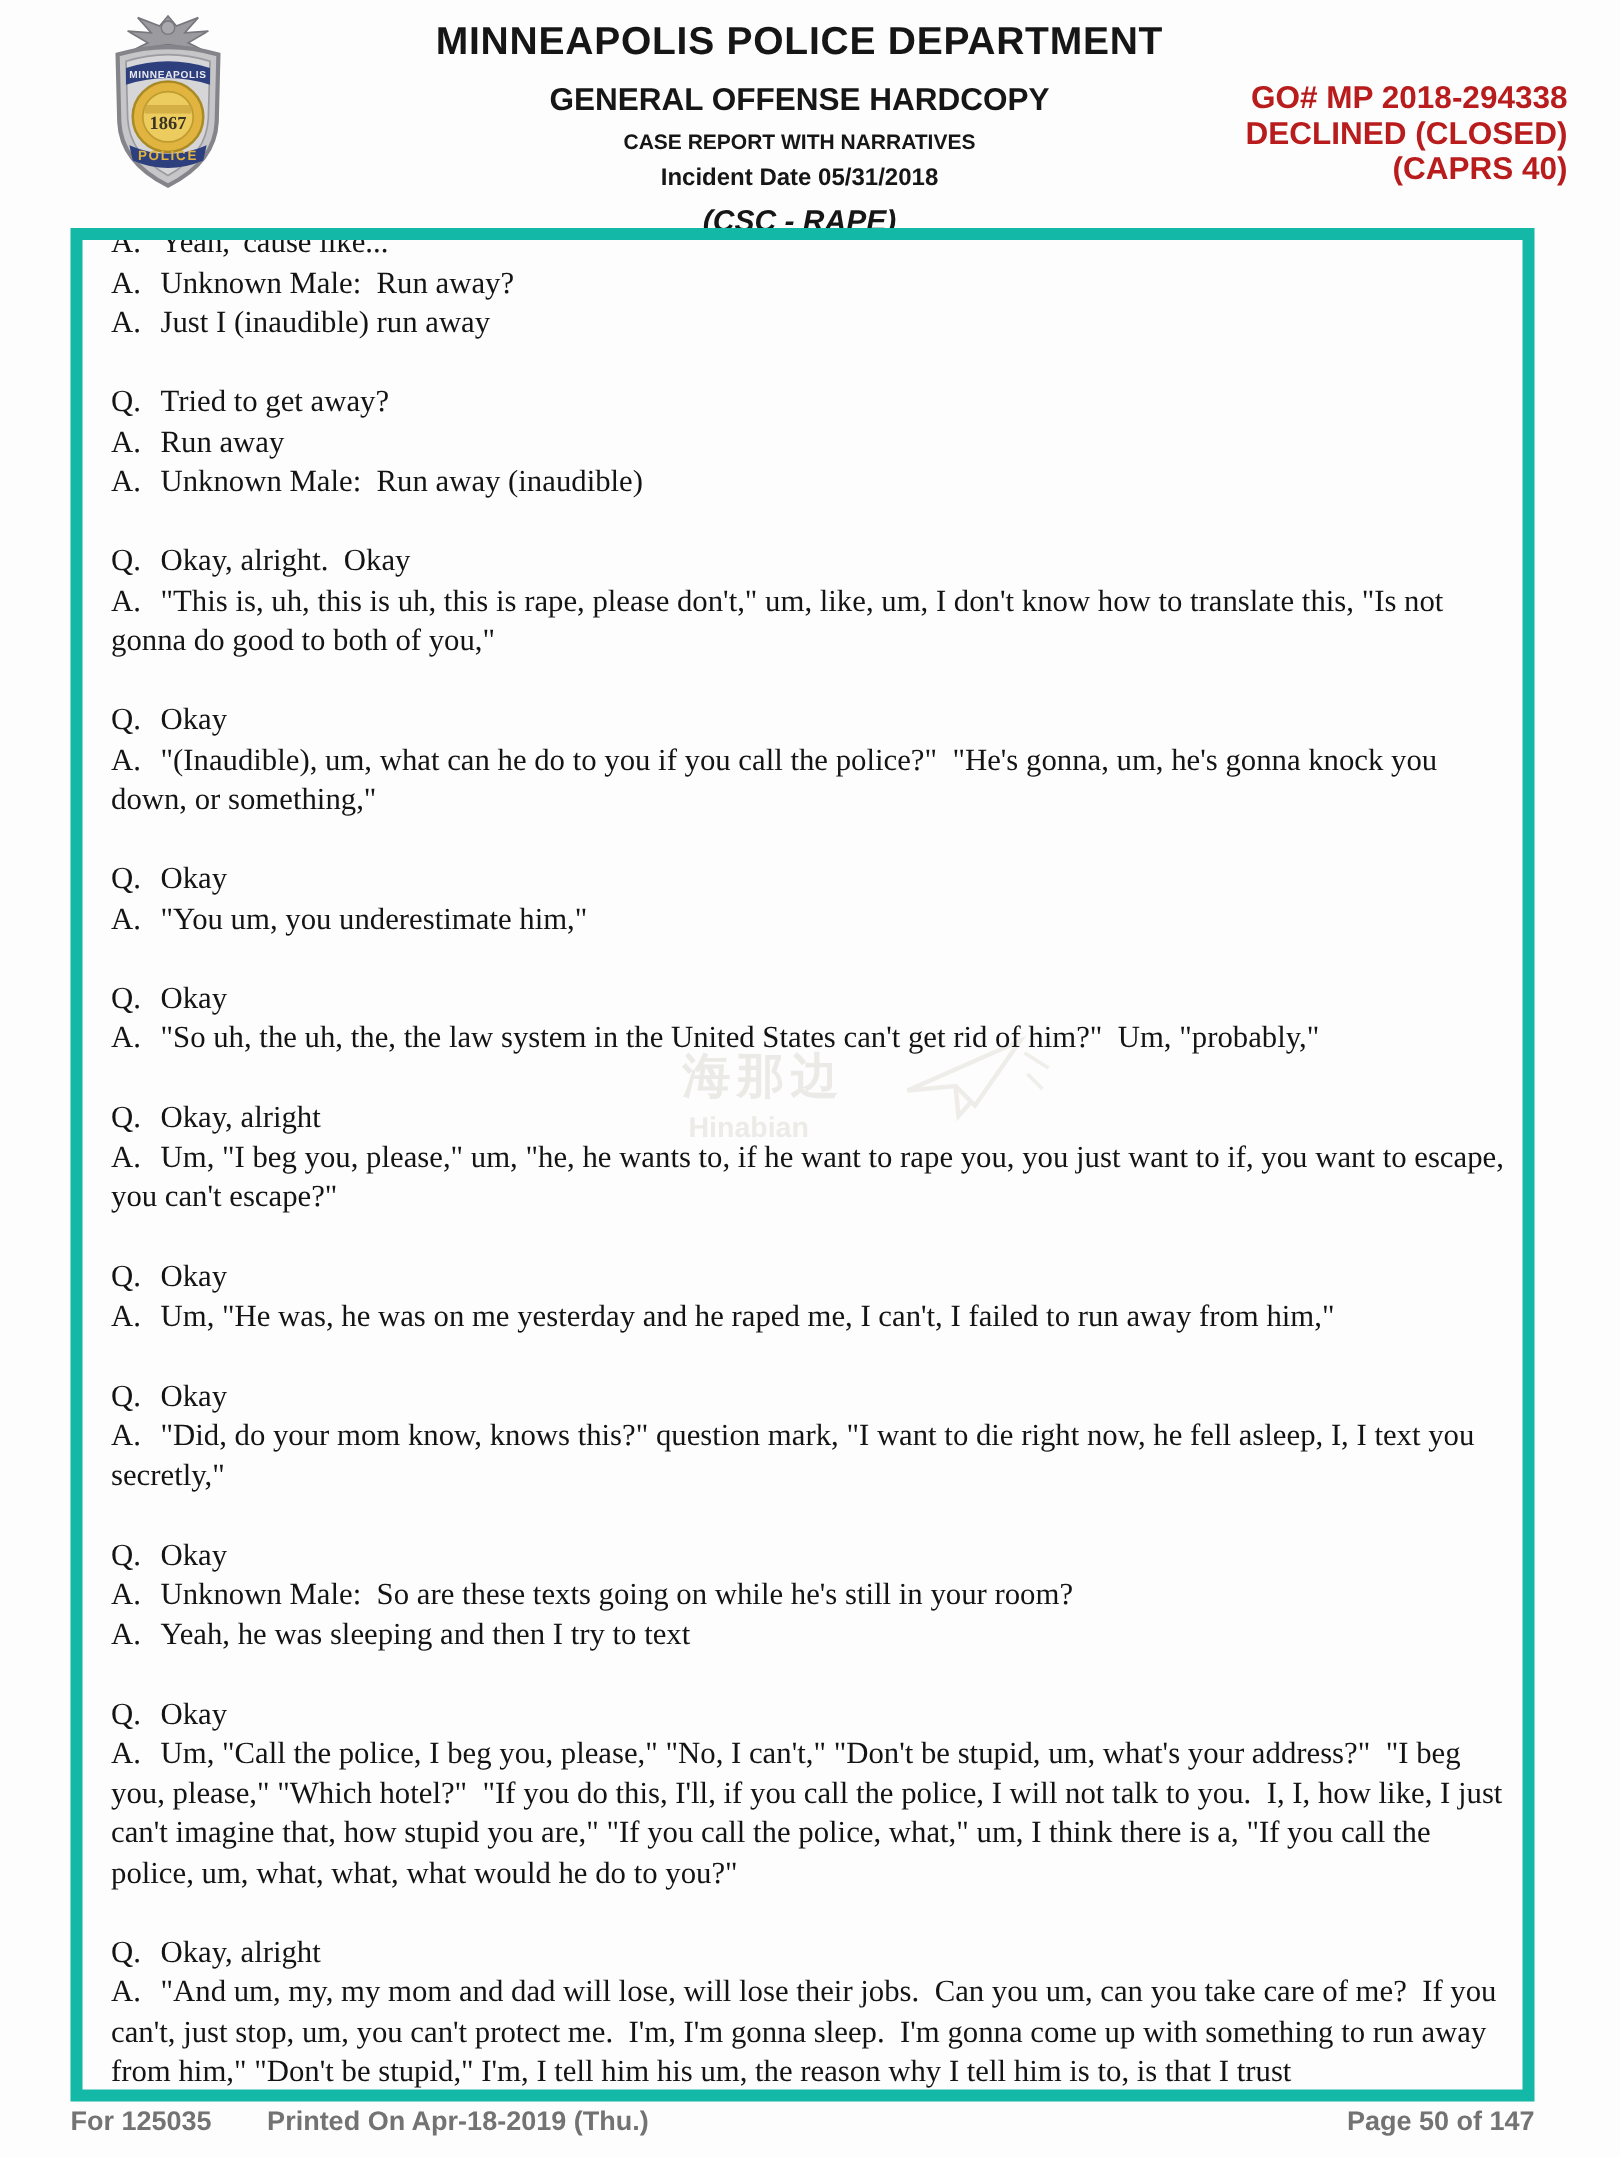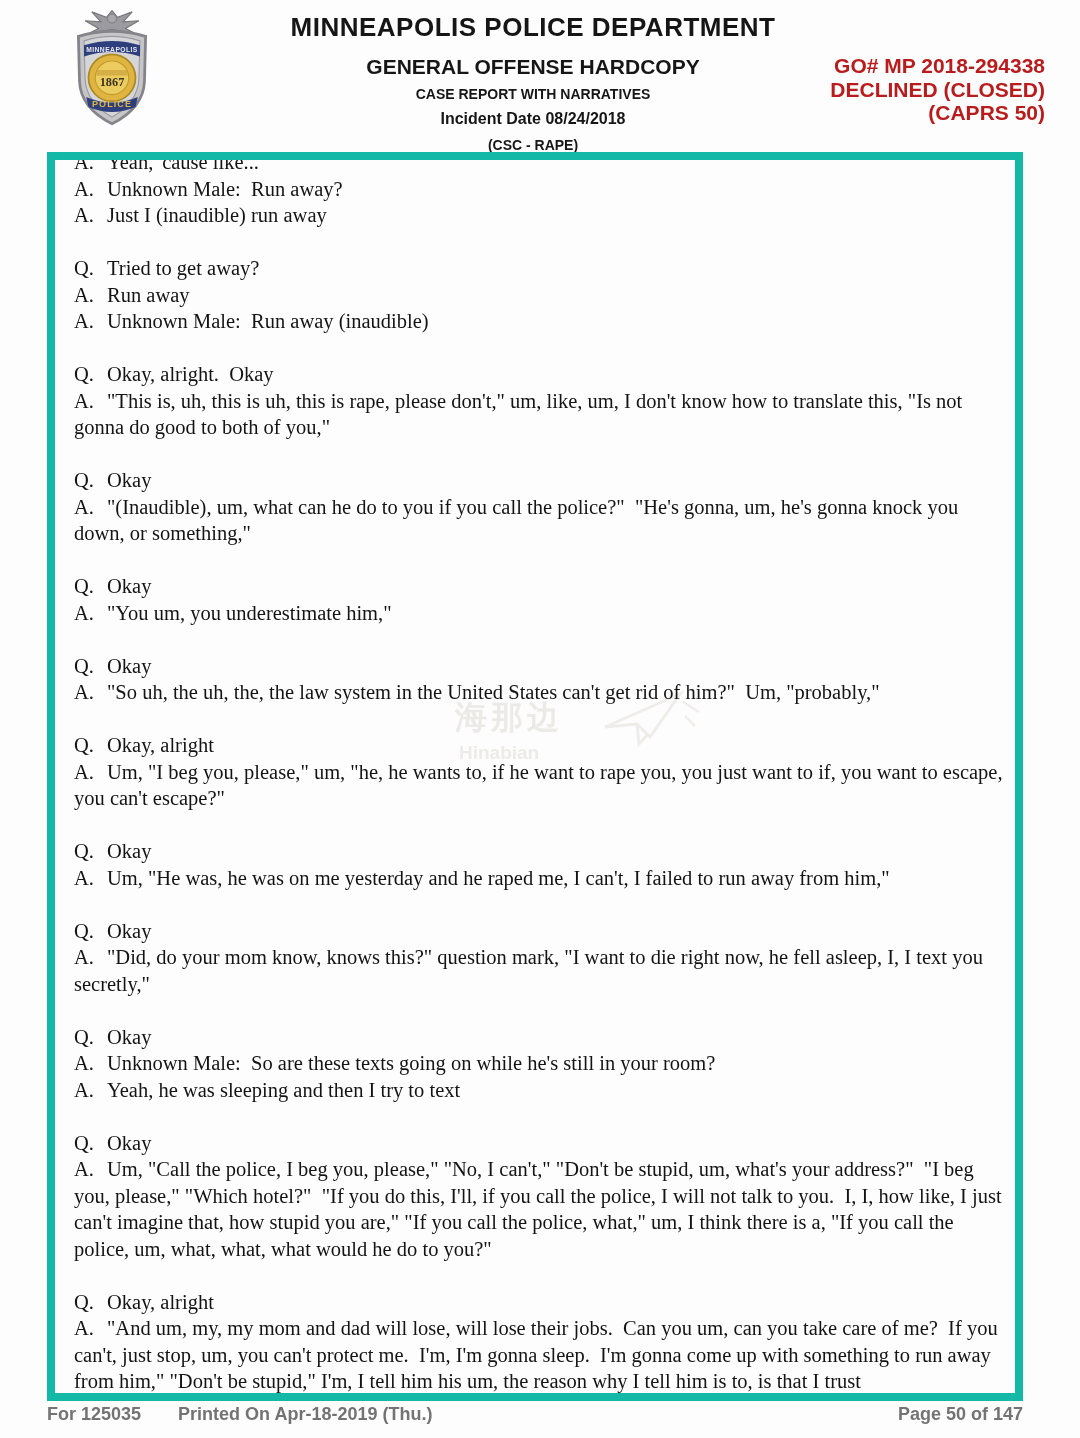--- a/index.html
+++ b/index.html
@@ -27,21 +27,21 @@
     color: #161616;
   }
   .hdr-title {
     font-size: 26px;
     font-weight: bold;
     letter-spacing: 0.5px;
   }
   .hdr-sub1 { font-size: 21px; font-weight: bold; margin-top: 12px; }
   .hdr-sub2 { font-size: 14px; font-weight: bold; margin-top: 7px; }
   .hdr-incident { font-size: 16px; font-weight: bold; margin-top: 8px; }
-  .hdr-offense { font-size: 14px; font-weight: bold; margin-top: 9px; }
+  .hdr-offense { font-size: 20px; font-weight: bold; margin-top: 9px; font-style: italic; }
   .hdr-right {
     position: absolute;
     right: 35px; top: 10px;
     text-align: right;
     color: #b91c1c;
     font-weight: bold;
     font-size: 21px;
     line-height: 23.5px;
     margin-top: 44px;
   }
@@ -132,28 +132,28 @@
     <text x="50" y="70" text-anchor="middle" font-size="11" fill="#3a3424" font-family="Liberation Serif, serif" font-weight="bold">1867</text>
 
     <path d="M27 80 Q50 90 73 80 L71 89 Q50 98 29 89 Z" fill="#2e3f7e"></path>
     <text x="50" y="89" text-anchor="middle" font-size="8" fill="#e0b43e" font-family="Liberation Sans, sans-serif" font-weight="bold" letter-spacing="1">POLICE</text>
   </svg>
 
   <div class="hdr-center">
     <div class="hdr-title">MINNEAPOLIS POLICE DEPARTMENT</div>
     <div class="hdr-sub1">GENERAL OFFENSE HARDCOPY</div>
     <div class="hdr-sub2">CASE REPORT WITH NARRATIVES</div>
-    <div class="hdr-incident">Incident Date 08/24/2018</div>
+    <div class="hdr-incident">Incident Date 05/31/2018</div>
     <div class="hdr-offense">(CSC - RAPE)</div>
   </div>
 
   <div class="hdr-right">
     <div>GO# MP 2018-294338</div>
     <div>DECLINED (CLOSED)</div>
-    <div>(CAPRS 50)</div>
+    <div>(CAPRS 40)</div>
   </div>
 
   <div class="content-box">
 
     <div class="watermark">
       <div class="wm-cn">海那边</div>
       <div class="wm-en">Hinabian</div>
       <svg class="wm-plane" width="110" height="80" viewBox="0 0 110 80">
         <path d="M10 45 L85 12 L55 55 L42 42 Z" fill="none" stroke="#efede9" stroke-width="3"></path>
         <path d="M42 42 L44 62 L53 52" fill="none" stroke="#efede9" stroke-width="3"></path>

